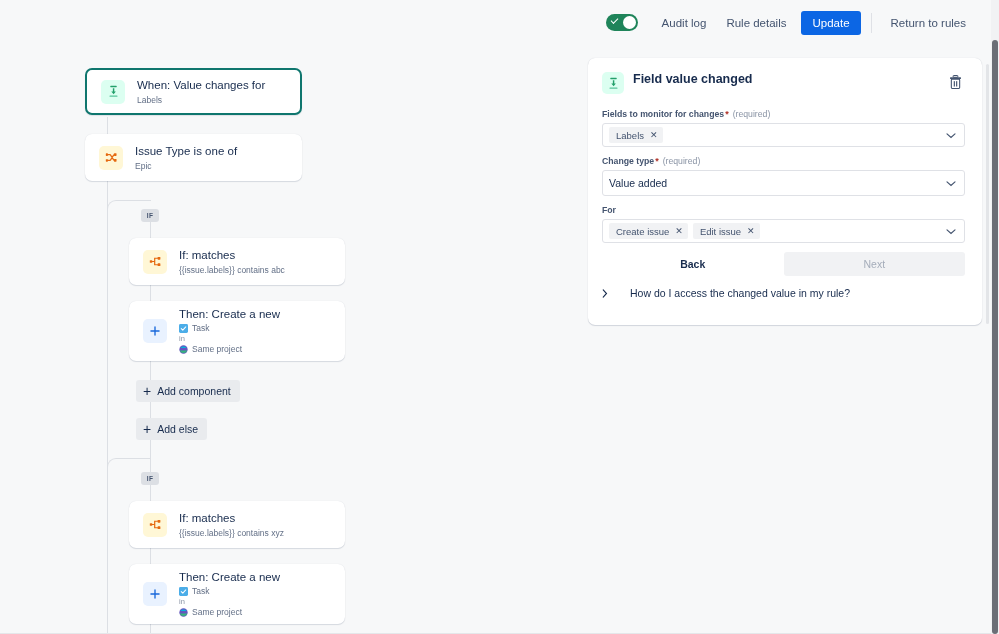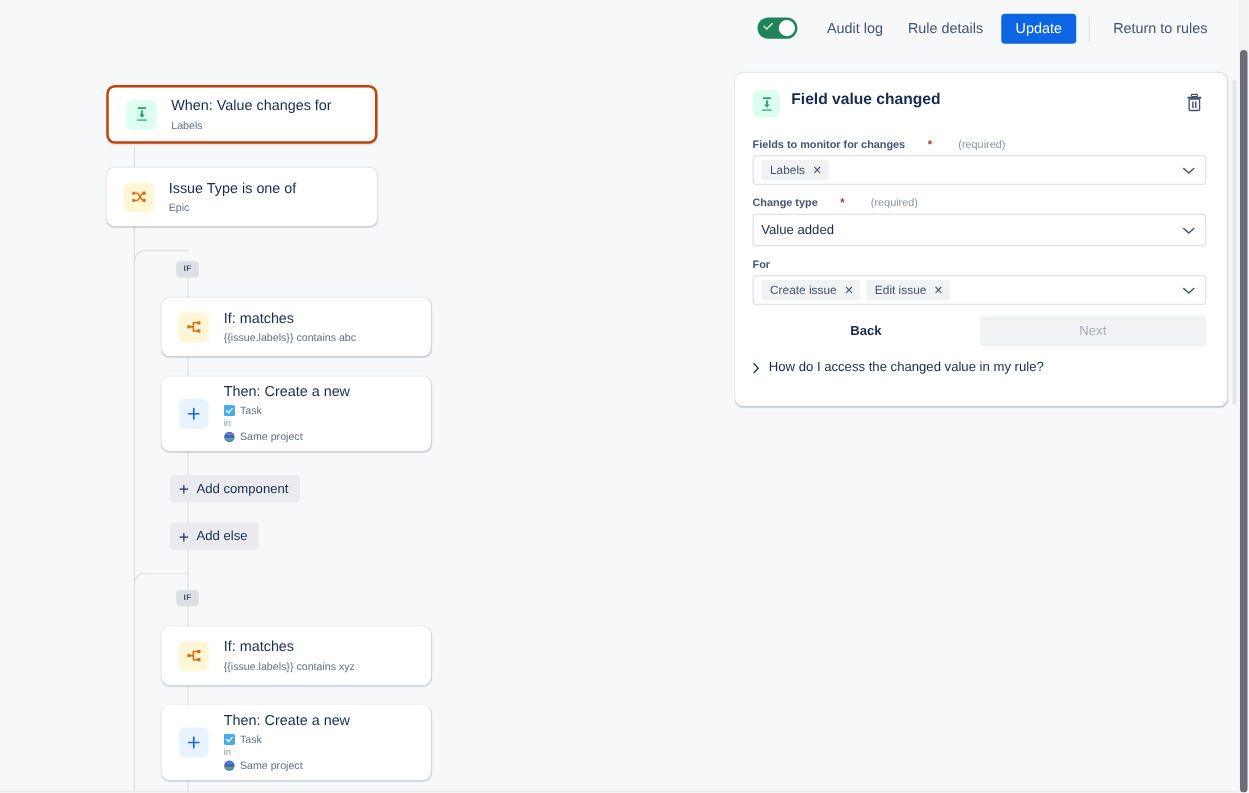--- a/index.html
+++ b/index.html
@@ -71,21 +71,21 @@
     display: flex; align-items: center; justify-content: center;
     letter-spacing: 0.3px;
   }
 
   .node {
     position: absolute; background: #ffffff; border-radius: 7px;
     box-shadow: 0 1px 1px rgba(9,30,66,0.13), 0 0 1px rgba(9,30,66,0.13);
     display: flex; align-items: center; padding: 0 14px; cursor: pointer;
   }
   .node.selected {
-    border: 2px solid #c2410c;
+    border: 2px solid #0f766e;
     box-shadow: 0 1px 1px rgba(9,30,66,0.10);
   }
   .node-icon {
     width: 24px; height: 24px; border-radius: 5px; flex: none;
     display: flex; align-items: center; justify-content: center;
     margin-right: 12px;
   }
   .ic-trigger { background: #dcfff1; }
   .ic-cond    { background: #fff7d6; }
   .ic-action  { background: #e9f2ff; }
@@ -117,21 +117,21 @@
     width: 22px; height: 22px; border-radius: 5px; background: #dcfff1;
     display: flex; align-items: center; justify-content: center; flex: none;
     margin-right: 9px;
   }
   .panel-title { font-size: 12.5px; font-weight: 700; color: #172b4d; flex: 1; }
   .trash { cursor: pointer; flex: none; padding: 2px; }
   .panel-desc { font-size: 10px; color: #44546f; line-height: 14px; margin-bottom: 11px; }
   .panel-desc a { color: #0c66e4; text-decoration: underline; cursor: pointer; }
   .field-label {
     font-size: 8.7px; font-weight: 700; color: #44546f; margin-bottom: 4px;
-    display: flex; align-items: baseline; gap: 18px;
+    display: flex; align-items: baseline; gap: 1px;
   }
   .req-star { color: #ae2e24; font-size: 9px; }
   .req-note { color: #8993a4; font-weight: 400; margin-left: 3px; }
   .select {
     height: 24px; border: 1px solid #dfe1e6; border-radius: 3px;
     background: #ffffff; display: flex; align-items: center;
     padding: 0 8px 0 6px; margin-bottom: 9px; cursor: pointer; gap: 5px;
   }
   .select .caret { margin-left: auto; flex: none; }
   .select .val { font-size: 10.5px; color: #172b4d; }
@@ -147,21 +147,21 @@
     flex: 1; height: 24px; display: flex; align-items: center; justify-content: center;
     font-size: 10.5px; font-weight: 700; color: #172b4d; cursor: pointer;
     border-radius: 3px;
   }
   .btn-next {
     flex: 1; height: 24px; display: flex; align-items: center; justify-content: center;
     font-size: 10.5px; color: #a5adba; background: #f1f2f4; border-radius: 3px;
     cursor: default;
   }
   .expander {
-    display: flex; align-items: center; gap: 7px; font-size: 10.5px;
+    display: flex; align-items: center; gap: 22px; font-size: 10.5px;
     color: #172b4d; cursor: pointer;
   }
 
   
   .vscroll-outer {
     position: absolute; right: 0; top: 0; width: 8px; height: 634px;
     background: #f1f2f4;
   }
   .vscroll-thumb {
     position: absolute; right: 1px; top: 40px; width: 6px; height: 594px;

